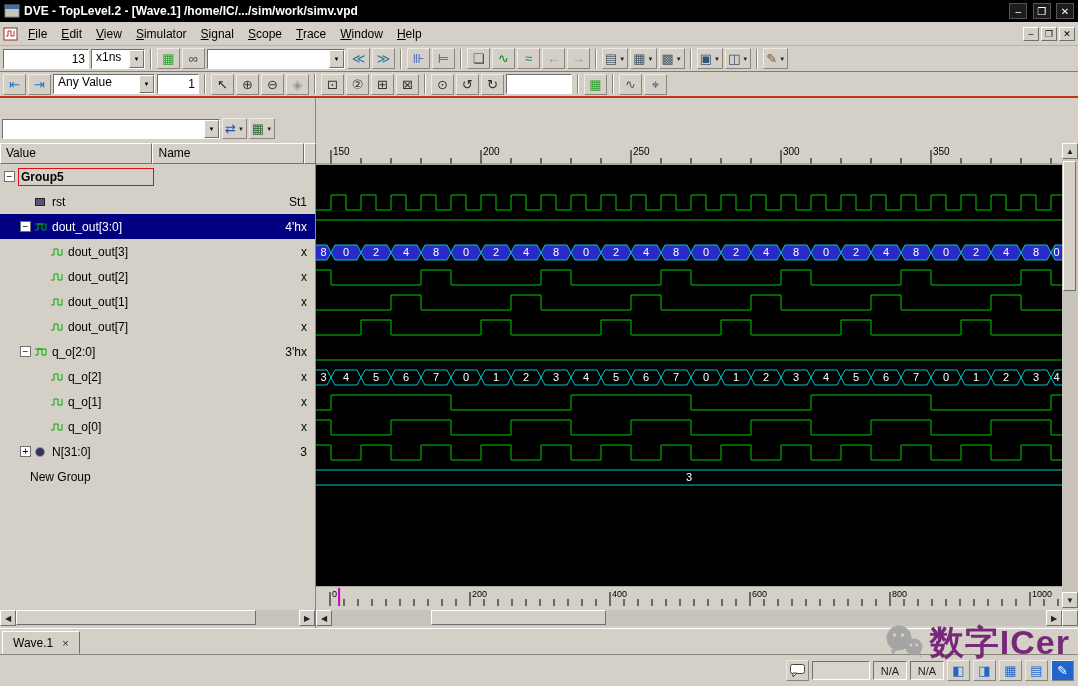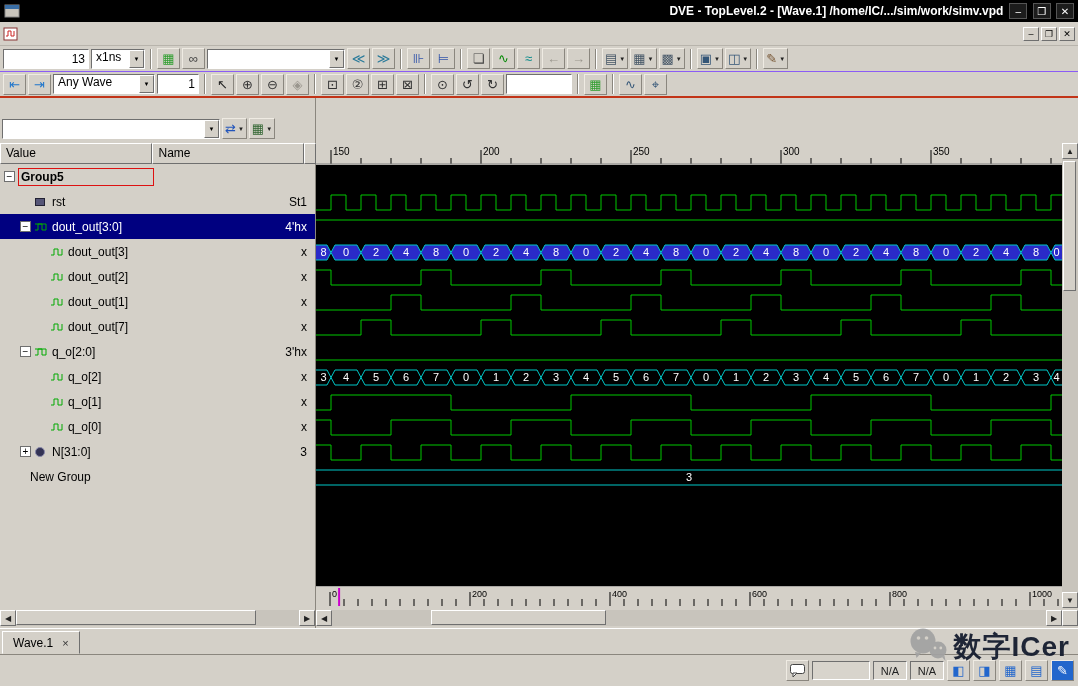--- a/index.html
+++ b/index.html
@@ -1,21 +1,21 @@
 <!DOCTYPE html>
 <html><head>
 <meta charset="utf-8">
 <style>
 *{margin:0;padding:0;box-sizing:border-box}
 body{background:#666}
 #app{position:relative;width:1078px;height:686px;background:#d4d0c8;font-family:"Liberation Sans","DejaVu Sans",sans-serif;font-size:12px;color:#000;overflow:hidden}
 
 .titlebar{height:22px;background:#000;display:flex;align-items:center;padding:0 4px;gap:4px}
 .title-icon{width:16px;height:14px;display:inline-flex}
-.title-text{flex:1;text-align:right;color:#fff;font-weight:bold;font-size:12px;white-space:nowrap;overflow:hidden}
+.title-text{flex:1;text-align:left;color:#fff;font-weight:bold;font-size:12px;white-space:nowrap;overflow:hidden}
 .tbtn{width:18px;height:16px;display:inline-flex;align-items:center;justify-content:center;color:#fff;background:#1c1c1c;border:1px solid #555;font-size:10px;margin-left:2px;cursor:default}
 
 .menubar{height:24px;display:flex;align-items:center;padding:0 3px;border-bottom:1px solid #b8b4ac;background:#d4d0c8}
 .menu-doc-icon{width:15px;height:14px;margin-right:3px;display:inline-flex}
 .menu-item{padding:3px 7px;cursor:default}
 #menu-items{display:flex}
 .mdi-btns{margin-left:auto;display:flex}
 .mbtn{width:16px;height:14px;font-size:9px;display:inline-flex;align-items:center;justify-content:center;background:#d4d0c8;border:1px solid;border-color:#fff #6f6f6f #6f6f6f #fff;margin-left:2px}
 
 .toolbar{display:flex;align-items:center;padding:2px 3px;gap:2px;background:#d4d0c8}
@@ -63,21 +63,21 @@
 
 .tabbar{height:26px;background:#d4d0c8;border-top:1px solid #fff;display:flex;align-items:flex-end;padding:2px 2px 0}
 .tab{height:23px;display:inline-flex;align-items:center;gap:9px;padding:0 10px;background:#d4d0c8;border:1px solid;border-color:#fff #6f6f6f transparent #fff;font-size:12px}
 .tab-close{font-size:11px;color:#333}
 
 .statusbar{height:32px;border-top:1px solid #8a867e;display:flex;align-items:center;padding:0 4px;gap:3px;background:#d4d0c8}
 .status-right{margin-left:auto;display:flex;align-items:center;gap:3px}
 .st-field{height:19px;background:#d8d4cc;border:1px solid;border-color:#6f6f6f #fff #fff #6f6f6f;display:inline-flex;align-items:center;justify-content:center;font-size:11px;color:#222}
 
 .watermark{position:absolute;right:8px;bottom:20px;display:flex;align-items:center;gap:6px;z-index:40;pointer-events:none;opacity:.92}
-.wm-text{font-size:28px;font-weight:bold;color:#0f172a;letter-spacing:1px}
+.wm-text{font-size:34px;font-weight:bold;color:#701a75;letter-spacing:1px}
 svg text{font-family:"Liberation Sans","DejaVu Sans",sans-serif}
 </style>
 </head>
 <body>
 
 <div id="app">
 
   <div class="titlebar">
     <span class="title-icon">
       <svg width="16" height="14" viewBox="0 0 16 14">
@@ -93,20 +93,31 @@
     </span>
   </div>
 
   <div class="menubar">
     <span class="menu-doc-icon">
       <svg width="15" height="14" viewBox="0 0 15 14">
           <rect x="1" y="1" width="13" height="12" fill="#fff" stroke="#883333"></rect>
           <polyline points="3,9 5,9 5,4 8,4 8,9 11,9 11,4" fill="none" stroke="#cc2222"></polyline>
         </svg>
     </span>
+    <span id="menu-items">
+        <span class="menu-item"><u>F</u>ile</span>
+        <span class="menu-item"><u>E</u>dit</span>
+        <span class="menu-item"><u>V</u>iew</span>
+        <span class="menu-item"><u>S</u>imulator</span>
+        <span class="menu-item"><u>S</u>ignal</span>
+        <span class="menu-item"><u>S</u>cope</span>
+        <span class="menu-item"><u>T</u>race</span>
+        <span class="menu-item"><u>W</u>indow</span>
+        <span class="menu-item"><u>H</u>elp</span>
+      </span>
     <span class="mdi-btns">
       <span class="mbtn">–</span>
       <span class="mbtn">❐</span>
       <span class="mbtn">✕</span>
     </span>
   </div>
 
   <div class="toolbar" id="toolbar1">
       <input class="tb-input" value="13" style="width: 86px;">
       <span class="tb-select" style="width: 54px;">
@@ -182,21 +193,21 @@
       </span>
     </div>
   <div class="toolbar" id="toolbar2">
       <span class="tb-btn">
         <span class="tb-glyph" style="color: rgb(34, 119, 204);">⇤</span>
       </span>
       <span class="tb-btn">
         <span class="tb-glyph" style="color: rgb(34, 119, 204);">⇥</span>
       </span>
       <span class="tb-select" style="width: 102px;">
-        <span class="sel-text">Any Wave</span>
+        <span class="sel-text">Any Value</span>
         <span class="sel-arrow">▼</span>
       </span>
       <input class="tb-input" value="1" style="width: 42px;">
       <span class="tb-sep"></span>
       <span class="tb-btn">
         <span class="tb-glyph" style="color: rgb(34, 34, 34);">↖</span>
       </span>
       <span class="tb-btn">
         <span class="tb-glyph" style="color: rgb(51, 51, 51);">⊕</span>
       </span>

